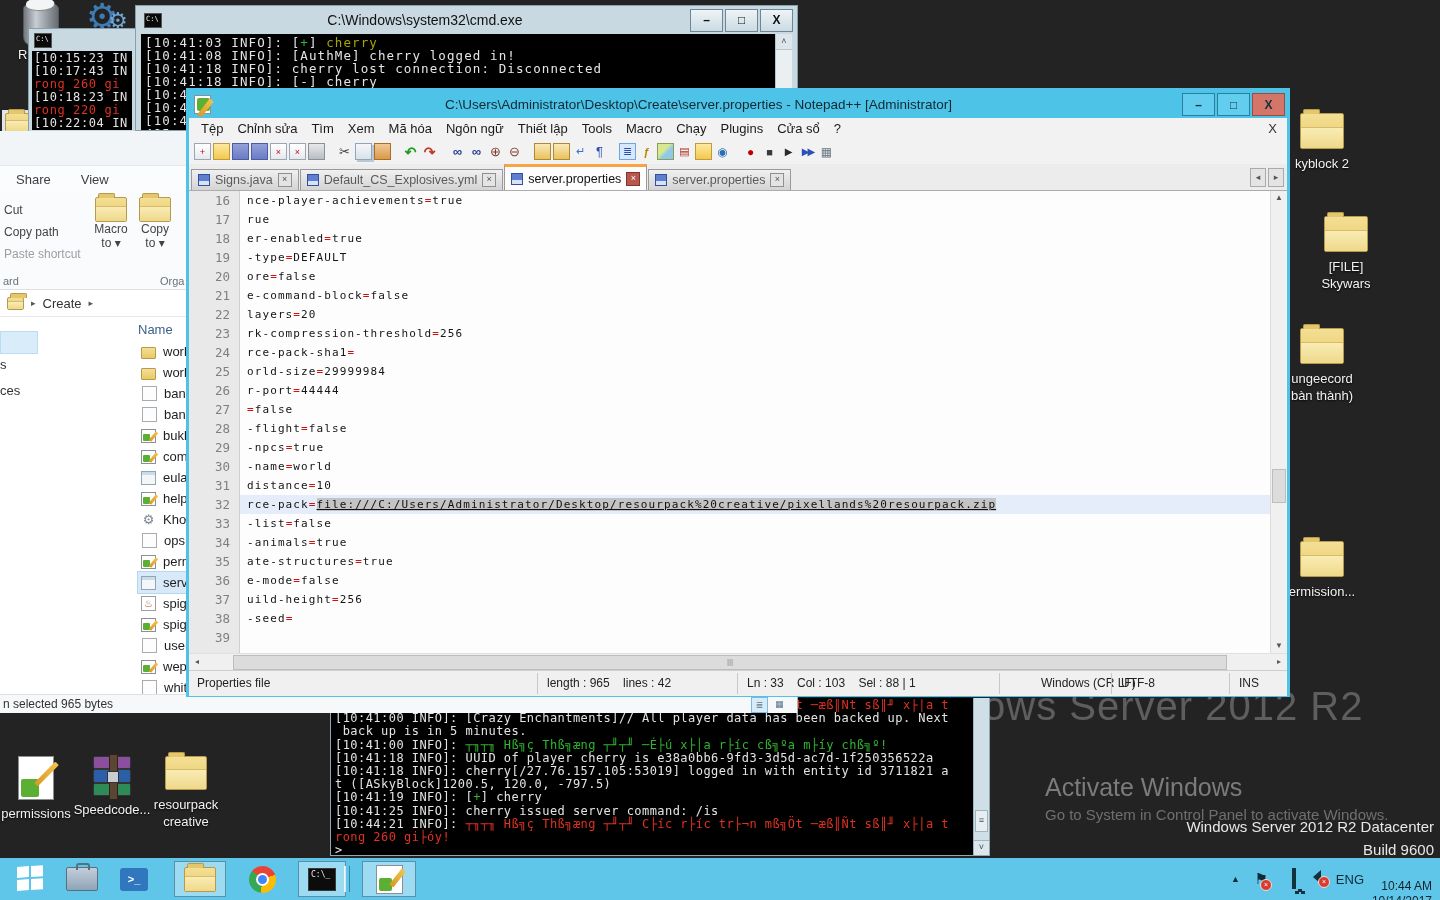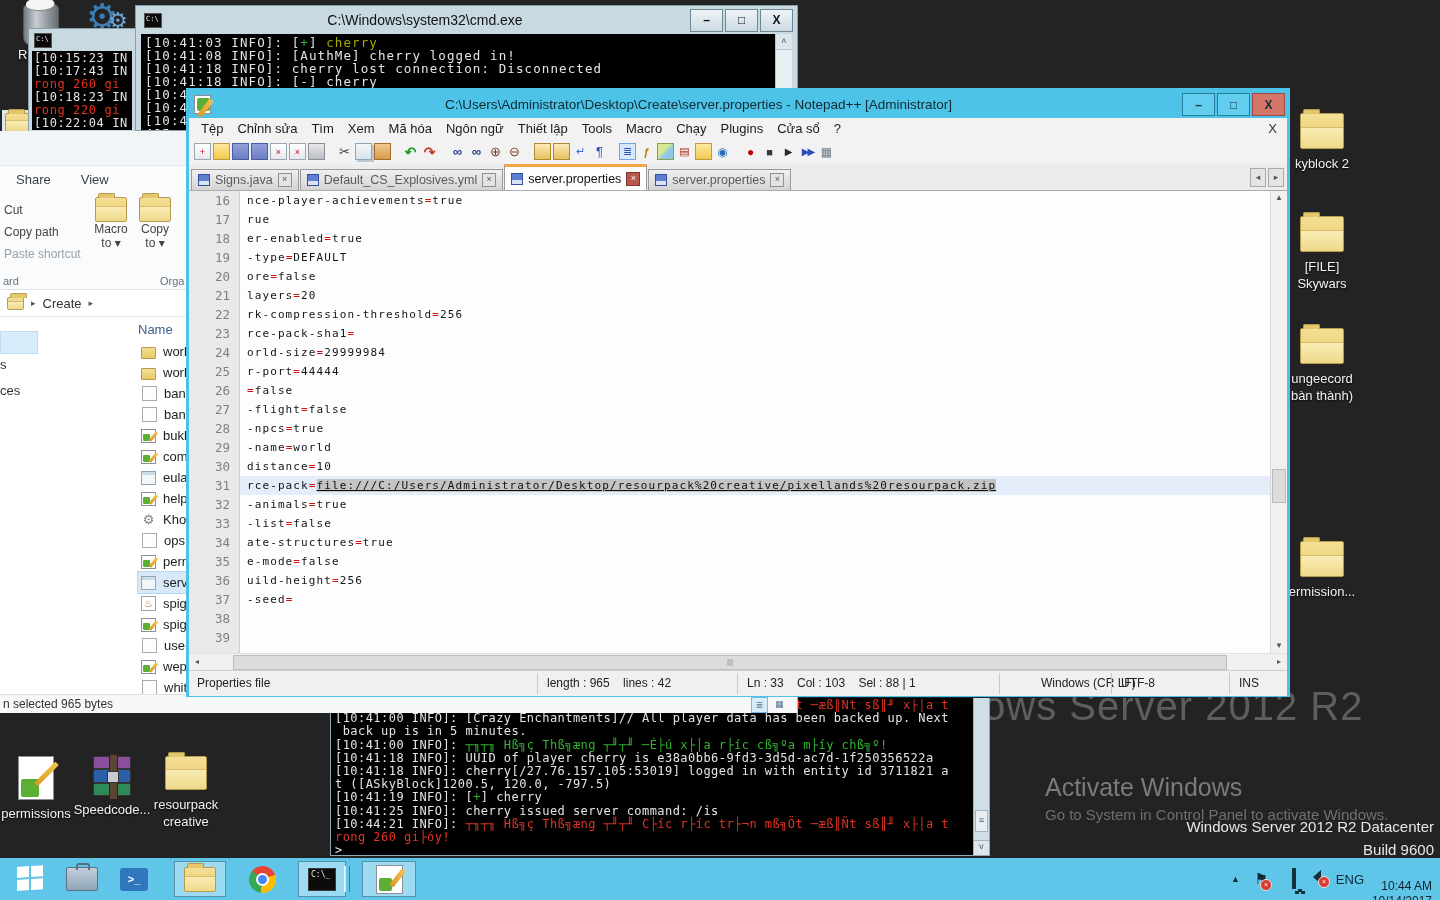--- a/index.html
+++ b/index.html
@@ -189,21 +189,21 @@
   <span class="gear2">⚙</span>
 </div>
 <div id="sliver-folder">
   <div class="dfolder" style="width:22px;height:17px;"></div>
 </div>
 <div id="right-icons">
     <div class="dicon-wrap" style="left: 1288px; top: 113px;">
       <div class="dfolder" style="width: 42px; height: 34px; margin-bottom: 6px;"></div>
       <div class="dlabel">kyblock 2</div>
     </div>
-    <div class="dicon-wrap" style="left: 1288px; top: 216px;">
+    <div class="dicon-wrap" style="left: 1288px; top: 216px; padding-left: 24px;">
       <div class="dfolder" style="width: 42px; height: 34px; margin-bottom: 6px;"></div>
       <div class="dlabel">[FILE]</div>
       <div class="dlabel">Skywars</div>
     </div>
     <div class="dicon-wrap" style="left: 1288px; top: 328px;">
       <div class="dfolder" style="width: 42px; height: 34px; margin-bottom: 6px;"></div>
       <div class="dlabel">ungeecord</div>
       <div class="dlabel">bàn thành)</div>
     </div>
     <div class="dicon-wrap" style="left: 1288px; top: 541px;">
@@ -520,33 +520,34 @@
         <div class="ln">37</div>
         <div class="ln">38</div>
         <div class="ln">39</div>
       </div>
     <div class="codes" id="npp-codes">
         <div class="crow"><span class="c-k">nce-player-achievements</span><span class="c-o">=</span><span class="c-k">true</span></div>
         <div class="crow"><span class="c-k">rue</span></div>
         <div class="crow"><span class="c-k">er-enabled</span><span class="c-o">=</span><span class="c-k">true</span></div>
         <div class="crow"><span class="c-k">-type</span><span class="c-o">=</span><span class="c-k">DEFAULT</span></div>
         <div class="crow"><span class="c-k">ore</span><span class="c-o">=</span><span class="c-k">false</span></div>
+        <div class="crow"><span class="c-k">e-command-block</span><span class="c-o">=</span><span class="c-k">false</span></div>
         <div class="crow"><span class="c-k">layers</span><span class="c-o">=</span><span class="c-k">20</span></div>
         <div class="crow"><span class="c-k">rk-compression-threshold</span><span class="c-o">=</span><span class="c-k">256</span></div>
         <div class="crow"><span class="c-k">rce-pack-sha1</span><span class="c-o">=</span></div>
         <div class="crow"><span class="c-k">orld-size</span><span class="c-o">=</span><span class="c-k">29999984</span></div>
         <div class="crow"><span class="c-k">r-port</span><span class="c-o">=</span><span class="c-k">44444</span></div>
         <div class="crow"><span class="c-o">=</span><span class="c-k">false</span></div>
         <div class="crow"><span class="c-k">-flight</span><span class="c-o">=</span><span class="c-k">false</span></div>
         <div class="crow"><span class="c-k">-npcs</span><span class="c-o">=</span><span class="c-k">true</span></div>
         <div class="crow"><span class="c-k">-name</span><span class="c-o">=</span><span class="c-k">world</span></div>
         <div class="crow"><span class="c-k">distance</span><span class="c-o">=</span><span class="c-k">10</span></div>
         <div class="crow cur"><span class="c-k">rce-pack</span><span class="c-o">=</span><span class="c-s">file:///C:/Users/Administrator/Desktop/resourpack%20creative/pixellands%20resourpack.zip</span></div>
+        <div class="crow"><span class="c-k">-list</span><span class="c-o">=</span><span class="c-k">false</span></div>
         <div class="crow"><span class="c-k">-animals</span><span class="c-o">=</span><span class="c-k">true</span></div>
-        <div class="crow"><span class="c-k">-list</span><span class="c-o">=</span><span class="c-k">false</span></div>
         <div class="crow"><span class="c-k">ate-structures</span><span class="c-o">=</span><span class="c-k">true</span></div>
         <div class="crow"><span class="c-k">e-mode</span><span class="c-o">=</span><span class="c-k">false</span></div>
         <div class="crow"><span class="c-k">uild-height</span><span class="c-o">=</span><span class="c-k">256</span></div>
         <div class="crow"><span class="c-k">-seed</span><span class="c-o">=</span></div>
       </div>
     <div class="n-vscroll">
       <div class="a">▲</div>
       <div class="n-vthumb"></div>
       <div class="a dn">▼</div>
     </div>

